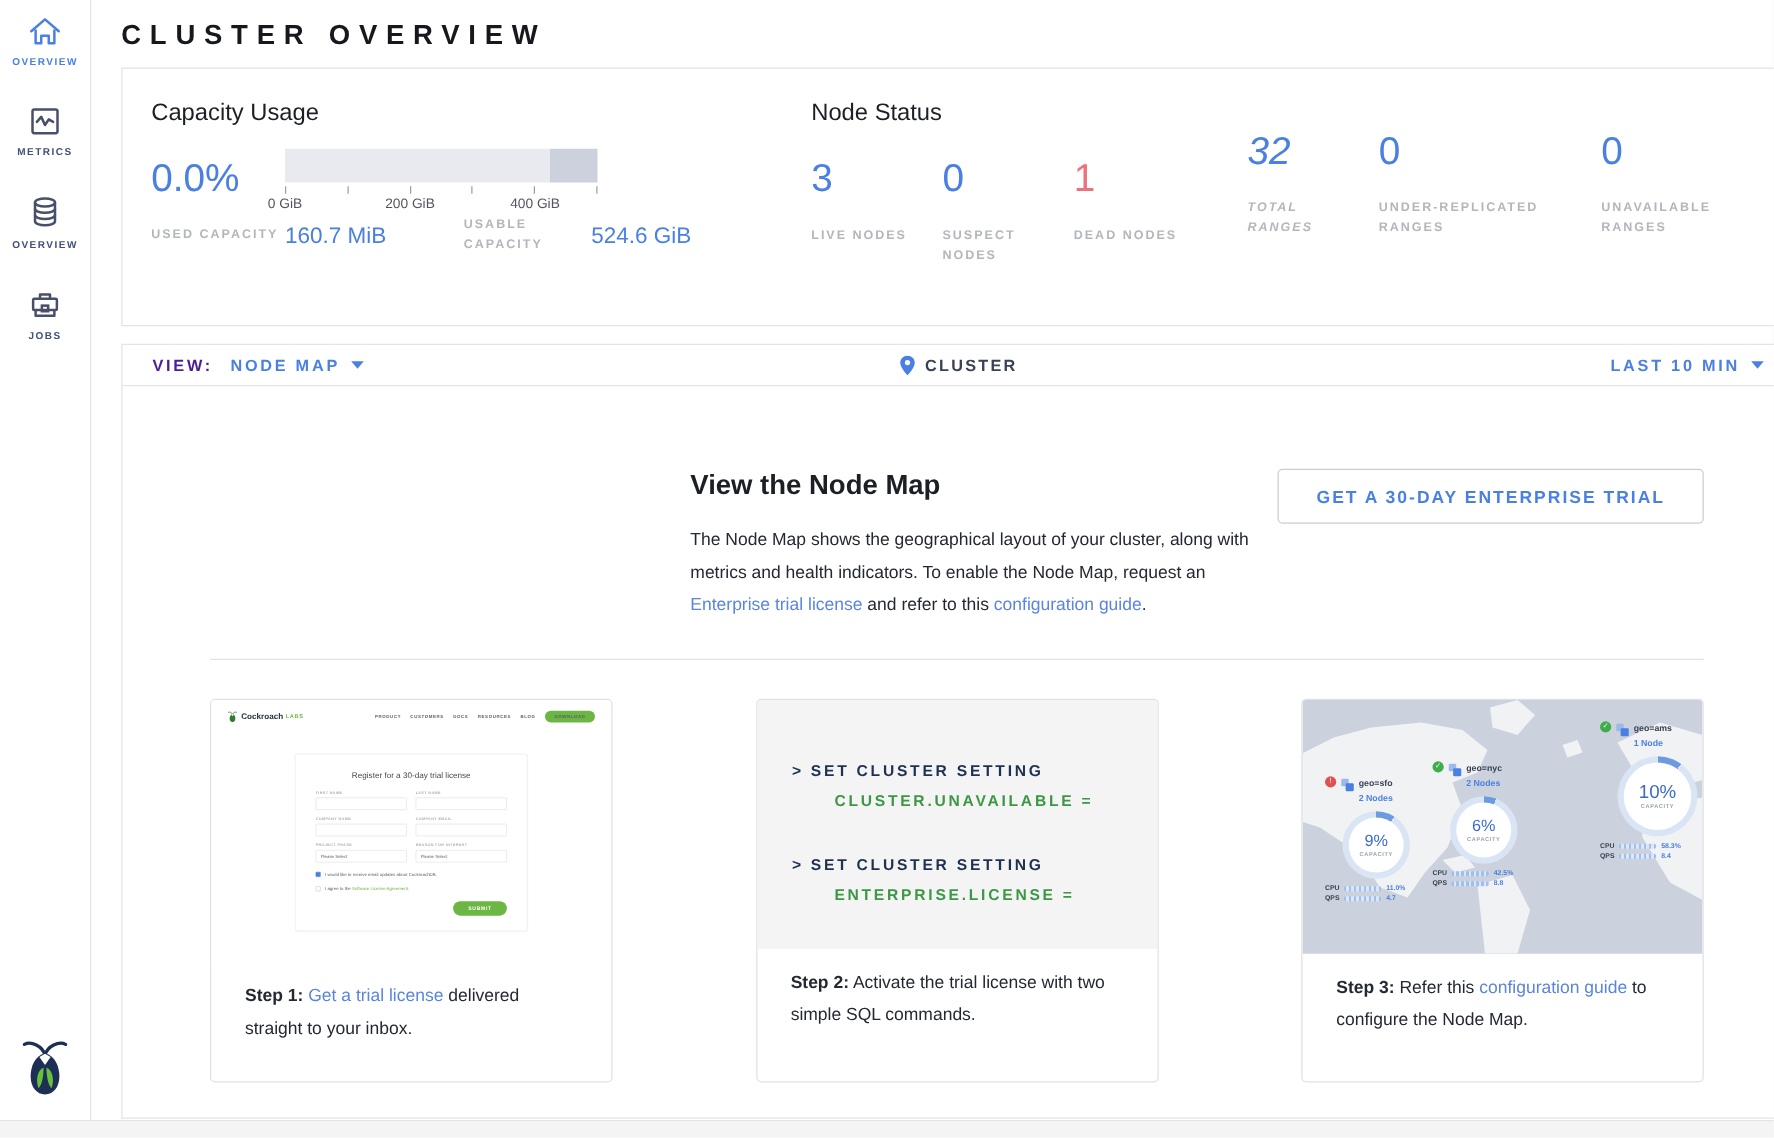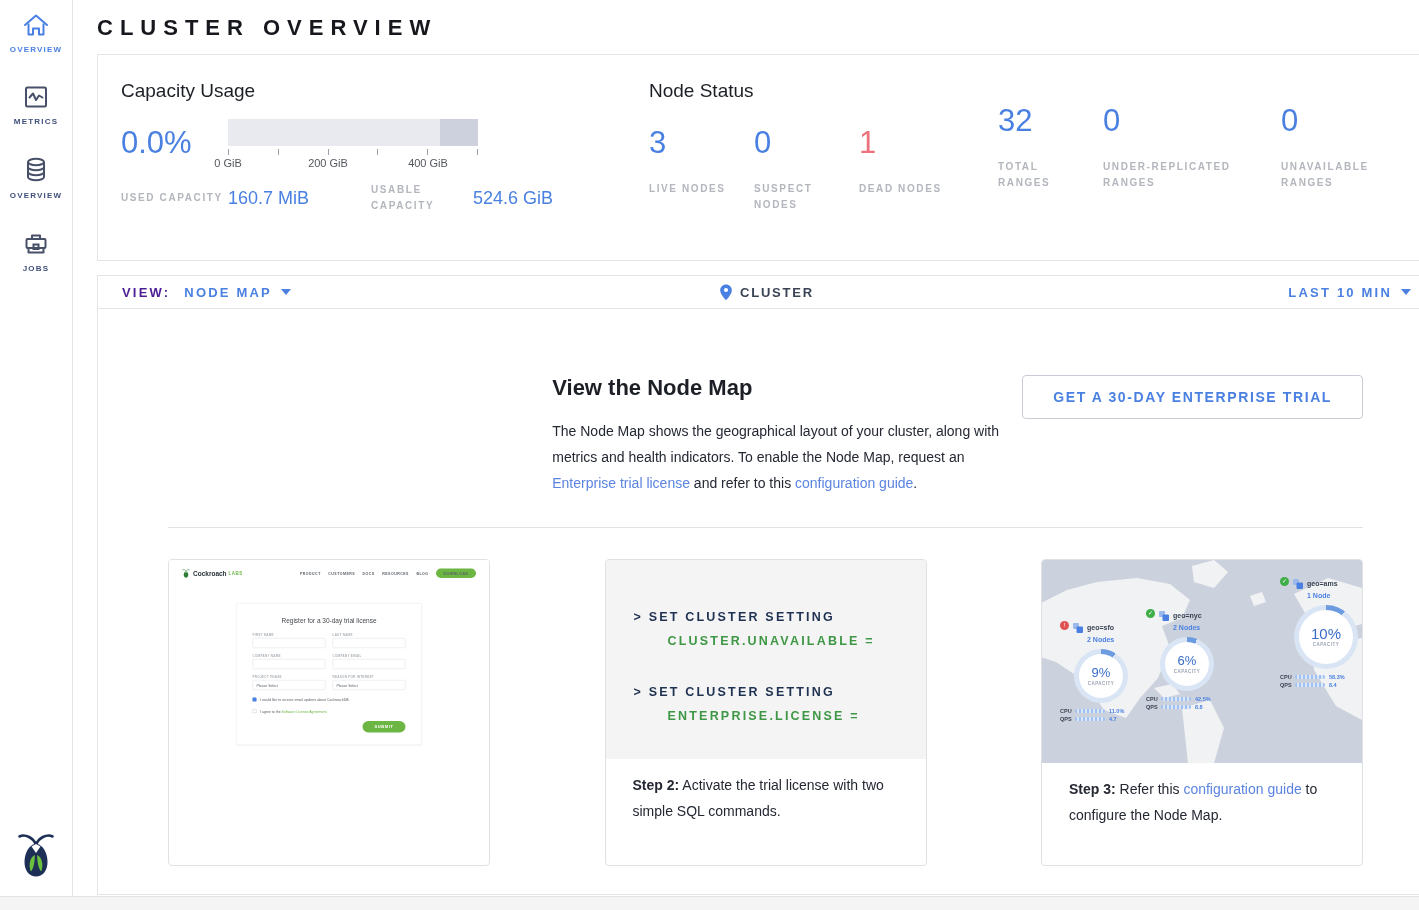--- a/index.html
+++ b/index.html
@@ -27,33 +27,33 @@
   .cap-pct { font-size:31px; color:#4a80e1; width:107px; flex:0 0 107px; line-height:1; padding-top:8px; }
   .cap-barbox { width:250px; position:relative; }
   .cap-bar { height:27px; display:flex; }
   .cap-bar-light { width:84.8%; background:#e9eaf0; }
   .cap-bar-dark  { width:15.2%; background:#cdd1dd; }
   .cap-ticks { display:flex; justify-content:space-between; margin-top:3px; height:6px; }
   .cap-ticks i { width:1px; height:6px; background:#9aa0aa; }
   .cap-ticklabels { position:relative; height:15px; margin-top:2px; font-size:11px; color:#53565e; }
   .cap-ticklabels span { position:absolute; transform:translateX(-50%); white-space:nowrap; }
   .tl0 { left:0%; } .tl200 { left:40%; } .tl400 { left:80%; }
-  .cap-foot { display:flex; margin-top:10px; align-items:center; }
+  .cap-foot { display:flex; align-items:center; }
   .mini-label { font-size:10px; font-weight:700; letter-spacing:1.6px; color:#b3b6bd; line-height:16px; }
   .blue-val { font-size:18px; color:#4a80e1; }
   .cap-foot .mini-label { width:107px; flex:0 0 107px; }
   .cap-foot .used-val { width:143px; }
   .cap-foot .usable-lbl { width:102px; flex:0 0 102px; }
 
   .sec-nodes { width:349px; flex:0 0 349px; }
   .sec-repl { flex:1; }
   .stat-row { display:flex; margin-top:17px; }
   .stat { display:flex; flex-direction:column; }
   .sec-nodes .stat { width:105px; }
-  .sec-repl .stat1 { width:105px; } .sec-repl .stat2 { width:178px; } .sec-repl .stat3 { width:130px; }
+  .sec-repl .stat1 { width:105px;font-style:italic; } .sec-repl .stat2 { width:178px; } .sec-repl .stat3 { width:130px; }
   .stat-num { font-size:31px; line-height:1; padding-top:8px; color:#4a80e1; height:52px; }
   .stat-num.red { color:#ee717e; }
   .stat .mini-label { margin-top:10px; max-width:95px; }
   .sec-repl .stat2 .mini-label { max-width:165px; }
   .sec-repl .stat3 .mini-label { max-width:115px; }
 
   
   .viewbar { margin-top:14px; height:34px; border:1px solid #e4e4e6; background:#fff; display:flex; align-items:center; padding:0 24px; position:relative; font-size:13px; }
   .view-label { color:#4c1d95; letter-spacing:2.2px; font-weight:600; }
   .view-select { color:#4a80e1; letter-spacing:2.2px; font-weight:600; margin-left:14px; cursor:pointer; display:flex; align-items:center; }
@@ -357,20 +357,21 @@
                 <div class="ms-check">
                     <span class="ms-box"></span>
                     <span><span>I agree to the </span><span class="grn">Software License Agreement.</span></span>
                   </div>
                 <div class="ms-submit-row">
                     <span class="ms-submit">SUBMIT</span>
                   </div>
               </div>
             </div>
           </div>
+          <p class="cap"><b>Step 1:</b> <a>Get a trial license</a><span> delivered straight to your inbox.</span></p>
         </div>
 
         <div class="step-card">
           <div class="step-img code-area">
             <div class="code-group">
               <div class="code-line"><span>&gt;</span> <span>SET CLUSTER SETTING</span></div>
               <div class="code-line code-arg">CLUSTER.UNAVAILABLE =</div>
             </div>
             <div class="code-group">
               <div class="code-line"><span>&gt;</span> <span>SET CLUSTER SETTING</span></div>

